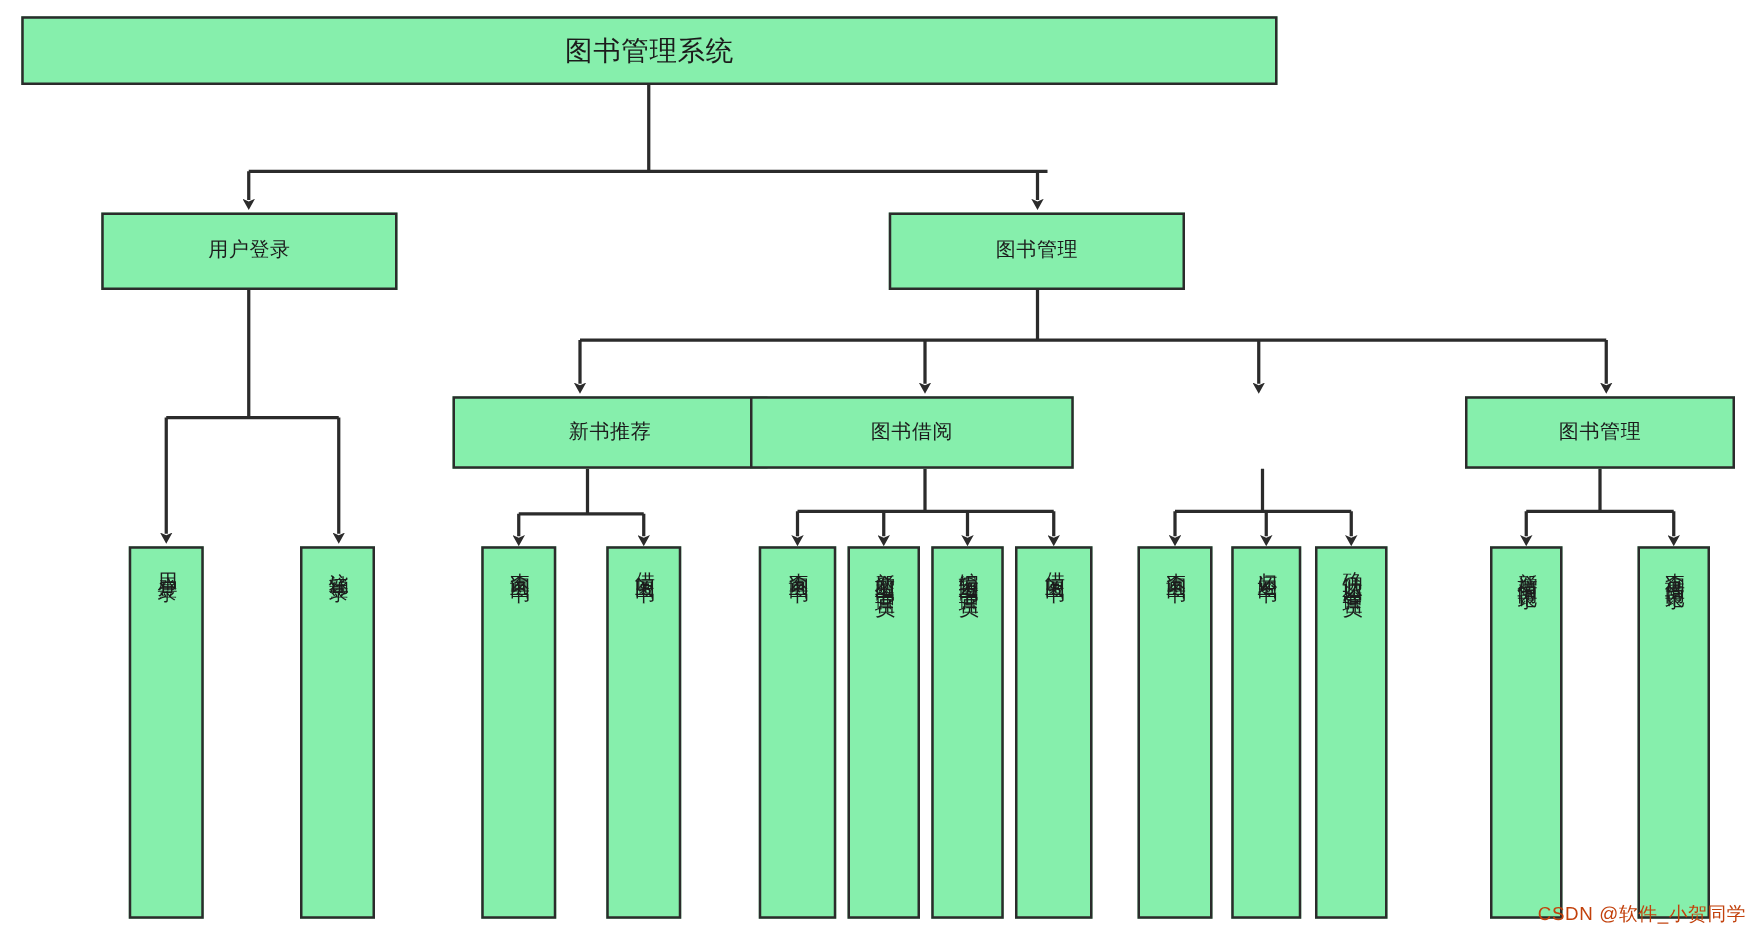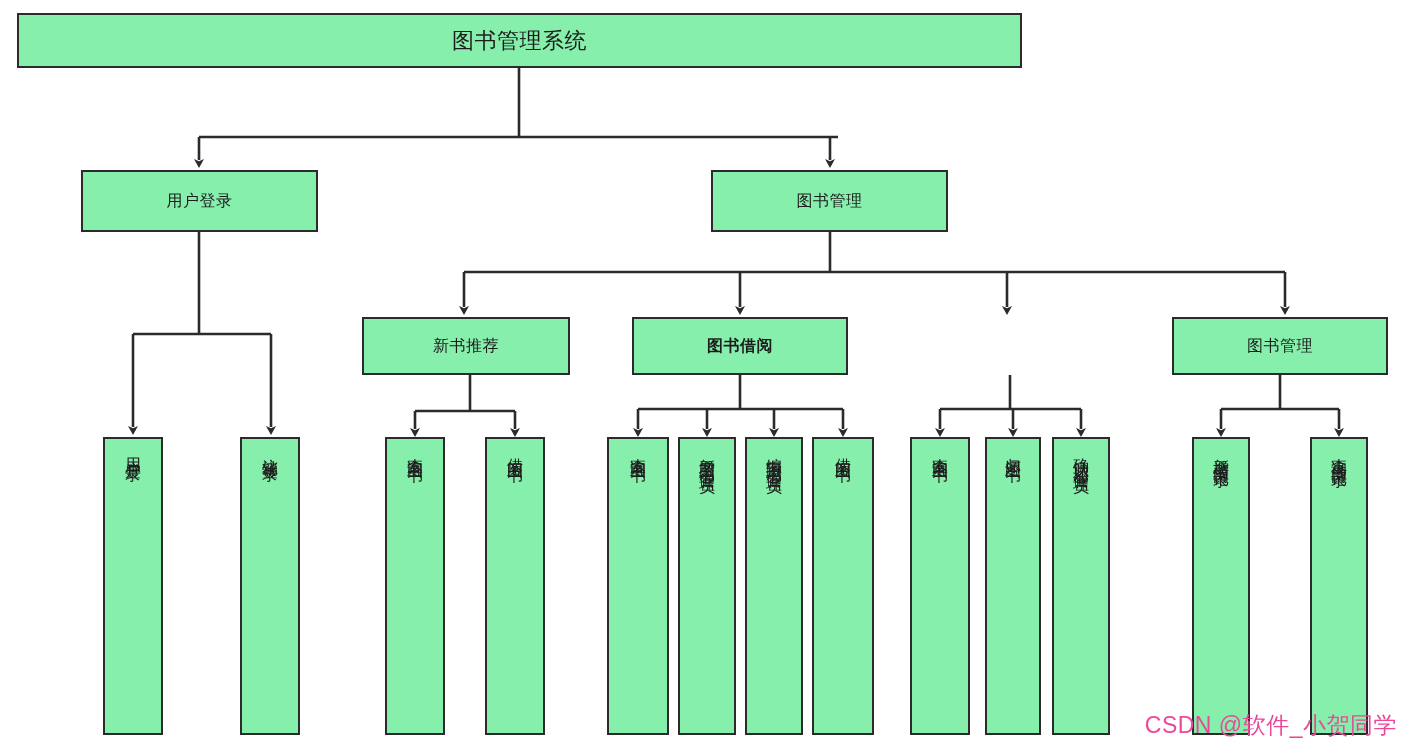--- a/index.html
+++ b/index.html
@@ -54,22 +54,22 @@
     align-items: flex-start;
     padding-top: 6px;
   }
   .node-box.root .node-label {
     font-size: 22px;
   }
   .watermark {
     position: absolute;
     right: 8px;
     bottom: 6px;
-    color: #ec4899;
-    font-size: 23px;
+    color: #c2410c;
+    font-size: 15px;
     letter-spacing: 0.5px;
     white-space: nowrap;
     user-select: none;
   }
 </style>
 </head>
 <body>
 
 <div id="diagram-root">
 
@@ -128,24 +128,24 @@
     <span class="node-label">图书管理系统</span>
   </div>
 
   <div class="node-box" style="left: 81px; top: 170px; width: 237px; height: 62px;">
     <span class="node-label">用户登录</span>
   </div>
   <div class="node-box" style="left: 711px; top: 170px; width: 237px; height: 62px;">
     <span class="node-label">图书管理</span>
   </div>
 
-  <div class="node-box" style="left: 362px; top: 317px; width: 208px; height: 58px;">
+  <div class="node-box" style="left: 362px; top: 317px; width: 252px; height: 58px;">
     <span class="node-label">新书推荐</span>
   </div>
-  <div class="node-box" style="left: 632px; top: 317px; width: 216px; height: 58px; font-weight: bold;">
+  <div class="node-box" style="left: 600px; top: 317px; width: 259px; height: 58px;">
     <span class="node-label">图书借阅</span>
   </div>
   <div class="node-box" style="left: 1172px; top: 317px; width: 216px; height: 58px;">
     <span class="node-label">图书管理</span>
   </div>
 
   <div class="node-box vertical" style="left: 103px; top: 437px; width: 60px; height: 298px;">
     <span class="node-label">用户登录</span>
   </div>
   <div class="node-box vertical" style="left: 240px; top: 437px; width: 60px; height: 298px;">

